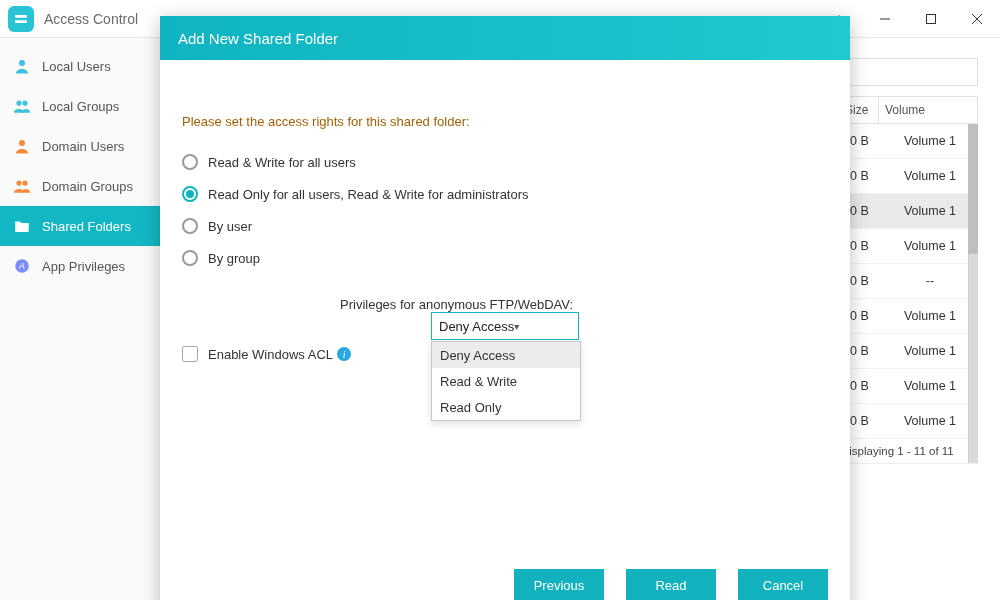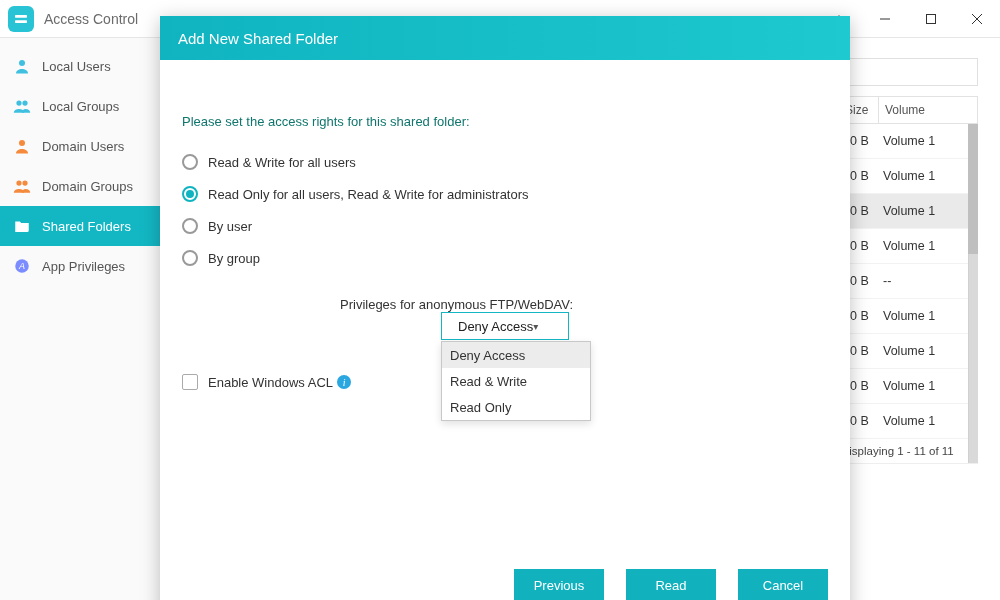--- a/index.html
+++ b/index.html
@@ -22,40 +22,40 @@
 
 .content { flex: 1; padding: 16px; position: relative; }
 .table-wrap { position: absolute; right: 22px; top: 58px; width: 140px; }
 .thead { display: flex; border: 1px solid #e2e2e2; background: #fff; font-size: 12px; color: #555; height: 28px; align-items: center; }
 .thead .c1 { width: 40px; padding-left: 6px; border-right: 1px solid #e2e2e2; height: 100%; display: flex; align-items: center; }
 .thead .c2 { flex: 1; padding-left: 6px; }
 .rows { border: 1px solid #eee; border-top: none; position: relative; background:#fff;}
 .rows .row { height: 35px; display: flex; align-items: center; font-size: 12.5px; color: #333; padding-left: 4px; border-bottom: 1px solid #f2f2f2; }
 .rows .row.sel { background: #eaeaea; }
 .rows .row .c1 { width: 40px; }
-.rows .row .c2 { flex: 1; }
+.rows .row .c2 { flex: 1; text-align: center; }
 .footer-count { font-size: 11.5px; color: #444; padding: 6px 2px; }
 .scroll-hint { position:absolute; right:-1px; top:0; bottom:0; width:10px; background: linear-gradient(#d9d9d9,#d9d9d9); border-left:1px solid #d0d0d0;}
 .scroll-thumb { position:absolute; top:0; width:10px; height:130px; background:#bfbfbf; right:-1px;}
 .modal { position: absolute; top: 16px; left: 160px; width: 690px; height: 600px; background: #fff; box-shadow: 0 4px 18px rgba(0,0,0,.25); z-index: 10; display: flex; flex-direction: column; }
 .modal-head { height: 44px; background: linear-gradient(90deg, #0fb4c0, #1ec9cf); color: #fff; display: flex; align-items: center; padding: 0 18px; font-size: 15px; }
 .modal-body { flex: 1; padding: 54px 22px 0 22px; font-size: 13px; color: #333; }
-.modal-body .lead { margin-bottom: 18px; color: #0f766e; }
+.modal-body .lead { margin-bottom: 18px; color: #a16207; }
 .radio-row { display: flex; align-items: center; height: 30px; margin-bottom: 2px; }
 .radio { width: 16px; height: 16px; border: 2px solid #999; border-radius: 50%; margin-right: 10px; display: flex; align-items: center; justify-content: center; }
 .radio.sel { border-color: #0fb4c0; }
 .radio.sel::after { content: ""; width: 8px; height: 8px; background: #0fb4c0; border-radius: 50%; }
 .field-row { display: flex; align-items: center; margin-top: 24px; flex-direction: column; }
 .field-row .lbl { width: 330px; color: #333; }
-.select { width: 128px; height: 28px; border: 1px solid #13b7c4; display: flex; align-items: center; justify-content: flex-start; padding: 0 16px; font-size: 13px; color: #222; position: relative; }
+.select { width: 148px; height: 28px; border: 1px solid #13b7c4; display: flex; align-items: center; justify-content: flex-start; padding: 0 7px; font-size: 13px; color: #222; position: relative; }
 .select .chev { font-size: 10px; color: #555; }
 .dropdown { position: absolute; top: 28px; left: -1px; width: 150px; border: 1px solid #c8c8c8; background: #fff; box-shadow: 0 3px 8px rgba(0,0,0,.12); z-index: 20; }
 .dropdown .opt { height: 26px; display: flex; align-items: center; padding: 0 8px; font-size: 13px; color: #333; }
 .dropdown .opt.hl { background: #ececec; }
-.chk-row { display: flex; align-items: center; margin-top: 34px; }
+.chk-row { display: flex; align-items: center; margin-top: 6px; }
 .chk { width: 16px; height: 16px; border: 1px solid #aaa; border-radius: 2px; margin-right: 10px; }
 .info-badge { width: 14px; height: 14px; border-radius: 50%; background: #2aa7e0; color: #fff; font-size: 10px; display: inline-flex; align-items: center; justify-content: center; margin-left: 4px; font-style: italic; font-family: Georgia, serif;}
 .modal-foot { height: 62px; display: flex; align-items: center; justify-content: flex-end; padding: 0 22px; gap: 22px; }
 .mbtn { min-width: 90px; height: 32px; background: #11b1bd; color: #fff; border: none; font-size: 13px; display: flex; align-items: center; justify-content: center; cursor: pointer; }
 
 
 .icn svg { width: 18px; height: 18px; }
 .icn .person { fill: #3fc0e0; }
 .icn .people { fill: #3fc0e0; }
 .icn .dom { fill: #f58a3c; }

